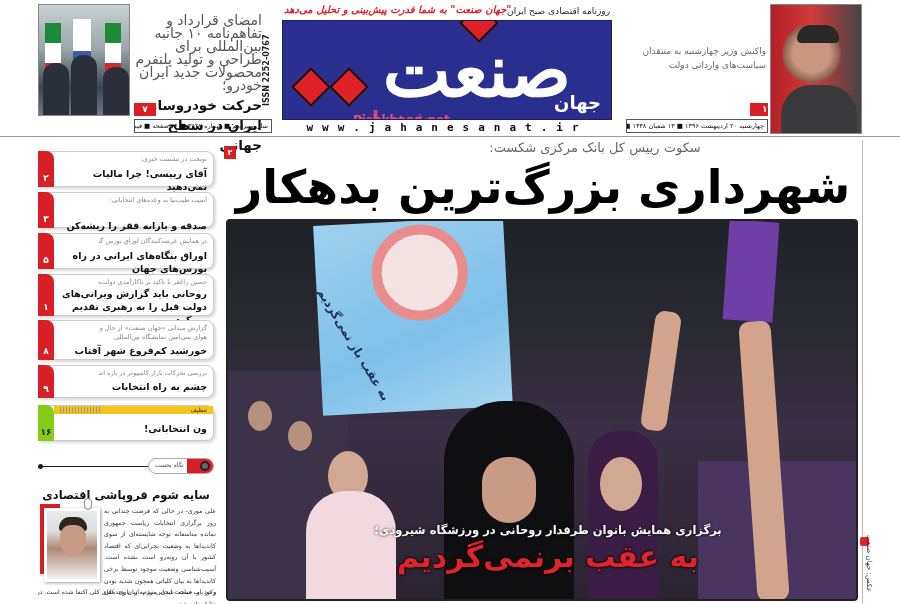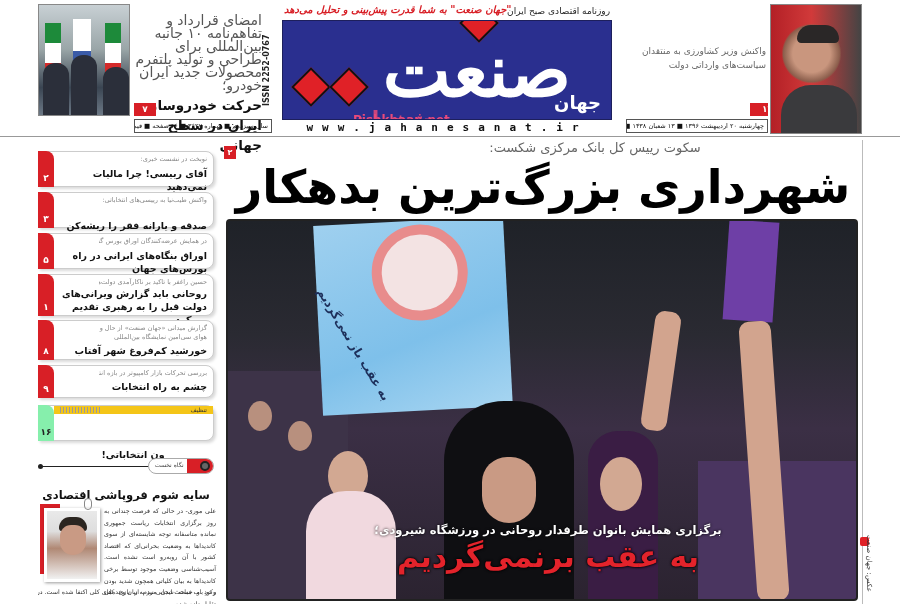--- a/index.html
+++ b/index.html
@@ -63,21 +63,21 @@
   .arm { position:absolute; background: #d2a48e; border-radius: 10px; }
   .photo-sub { position:absolute; left: 110px; top: 302px; width: 420px; font-size: 11.5px; font-weight: bold; color: #fff; text-align: center; text-shadow: 0 0 3px #000; }
   .photo-head { position:absolute; left: 110px; top: 318px; width: 420px; font-size: 30px; font-weight: bold; color: #e3232b; text-align: center; text-shadow: 0 0 3px #000, 0 0 2px #000; }
   .photo-credit { left: 861px; top: 535px; width: 12px; height: 62px; writing-mode: vertical-rl; font-size: 7px; color: #333; }
   .photo-credit-dot { left: 860px; top: 537px; width: 9px; height: 9px; background: #e02127; border-radius: 2px; }
   .right-rule { left: 862px; top: 140px; width: 1px; height: 464px; background: #bbb; }
 
   
   .lc-item { position:absolute; left: 38px; width: 176px; background: #fff; border: 1px solid #ccc; border-radius: 0 8px 8px 0; box-shadow: 2px 2px 3px rgba(0,0,0,.15); }
   .lc-tab { position:absolute; left: -1px; top: -1px; bottom: -1px; width: 16px; background: #d81f26; border-radius: 0 8px 0 0; }
-  .lc-tab.yellow { background: #86efac; }
+  .lc-tab.yellow { background: #84cc16; }
   .lc-num { position:absolute; left: 2px; bottom: 4px; width: 12px; font-size: 9px; font-weight: bold; color: #fff; text-align: center; }
   .lc-num.dark { color: #222; }
   .lc-kicker { position:absolute; right: 6px; top: 3px; left: 20px; font-size: 6.5px; color: #888; direction: rtl; text-align: right; white-space: nowrap; overflow: hidden; line-height: 9px; margin-left: 40px; }
   .lc-head { position:absolute; right: 6px; left: 20px; font-size: 9.5px; font-weight: bold; color: #111; direction: rtl; text-align: right; line-height: 13px; }
   .lc-yellowbar { position:absolute; left: 15px; right: 0; top: 0; height: 8px; background: #f4c518; }
   .lc-yellowbar .stripes { position:absolute; left: 6px; top: 1px; width: 40px; height: 6px; background: repeating-linear-gradient(90deg,#999 0 1px,transparent 1px 3px); }
   .lc-yellowbar .lbl { position:absolute; right: 6px; top: 0; font-size: 6px; color: #333; line-height: 8px; }
 
   .ed-line { left: 40px; top: 466px; width: 110px; height: 1px; background: #222; }
   .ed-dot { left: 38px; top: 464px; width: 5px; height: 5px; border-radius: 50%; background: #222; }
@@ -123,21 +123,21 @@
     <div class="diamond" style="left:52px;top:52px;"></div>
     <div class="word">صنعت</div>
     <div class="jahan">جهان</div>
     <div class="mast-watermark">پیشخوان</div>
     <div class="mast-watermark-en">Pishkhaan.net</div>
   </div>
   <div class="mast-url">www.jahanesanat.ir</div>
 </div>
 
 <div class="abs tr-text rtl">
-  <div class="tr-kicker">واکنش وزیر کشاورزی به منتقدان سیاست‌های وارداتی دولت</div>
+  <div class="tr-kicker">واکنش وزیر چهارشنبه به منتقدان سیاست‌های وارداتی دولت</div>
 </div>
 <div class="abs tr-pg pg-red">۱۲</div>
 <div class="abs tr-info rtl">چهارشنبه ۲۰ اردیبهشت ۱۳۹۶ ■ ۱۳ شعبان ۱۴۳۸ ■ ۱۰ می ۲۰۱۷</div>
 <div class="abs tr-photo">
   <div class="hair"></div>
   <div class="body"></div>
 </div>
 
 <div class="abs top-rule"></div>
 
@@ -177,21 +177,21 @@
       <div class="lc-num">۲</div>
     </div>
   <div class="lc-kicker">نوبخت در نشست خبری:</div>
   <div class="lc-head" style="top:15px;">آقای رییسی! چرا مالیات نمی‌دهید</div>
 </div>
 
 <div class="lc-item" style="top:192px;height:36px;">
   <div class="lc-tab">
       <div class="lc-num">۳</div>
     </div>
-  <div class="lc-kicker">واکنش طیب‌نیا به رییسی‌های انتخاباتی:</div>
+  <div class="lc-kicker">آسیب طیب‌نیا به وعده‌های انتخاباتی:</div>
   <div class="lc-head" style="top:26px;">صدقه و یارانه فقر را ریشه‌کن نمی‌کند</div>
 </div>
 
 <div class="lc-item" style="top:233px;height:36px;">
   <div class="lc-tab">
       <div class="lc-num">۵</div>
     </div>
   <div class="lc-kicker">در همایش عرضه‌کنندگان اوراق بورس گسترش می‌یابد</div>
   <div class="lc-head" style="top:15px;">اوراق بنگاه‌های ایرانی در راه بورس‌های جهان</div>
 </div>
@@ -221,21 +221,21 @@
 </div>
 
 <div class="lc-item" style="top:405px;height:36px;">
   <div class="lc-tab yellow">
       <div class="lc-num dark">۱۶</div>
     </div>
   <div class="lc-yellowbar">
     <div class="stripes"></div>
     <div class="lbl">تنظیف</div>
   </div>
-  <div class="lc-head" style="top:16px;text-align:center;margin-top:26px;">ون انتخاباتی!</div>
+  <div class="lc-head" style="top:16px;text-align:right;">ون انتخاباتی!</div>
 </div>
 
 <div class="abs ed-dot"></div>
 <div class="abs ed-line"></div>
 <div class="abs ed-pill">
   <div class="lbl">نگاه نخست</div>
   <div class="red"></div>
   <div class="knob"></div>
 </div>
 <div class="abs ed-title">سایه شوم فروپاشی اقتصادی</div>

